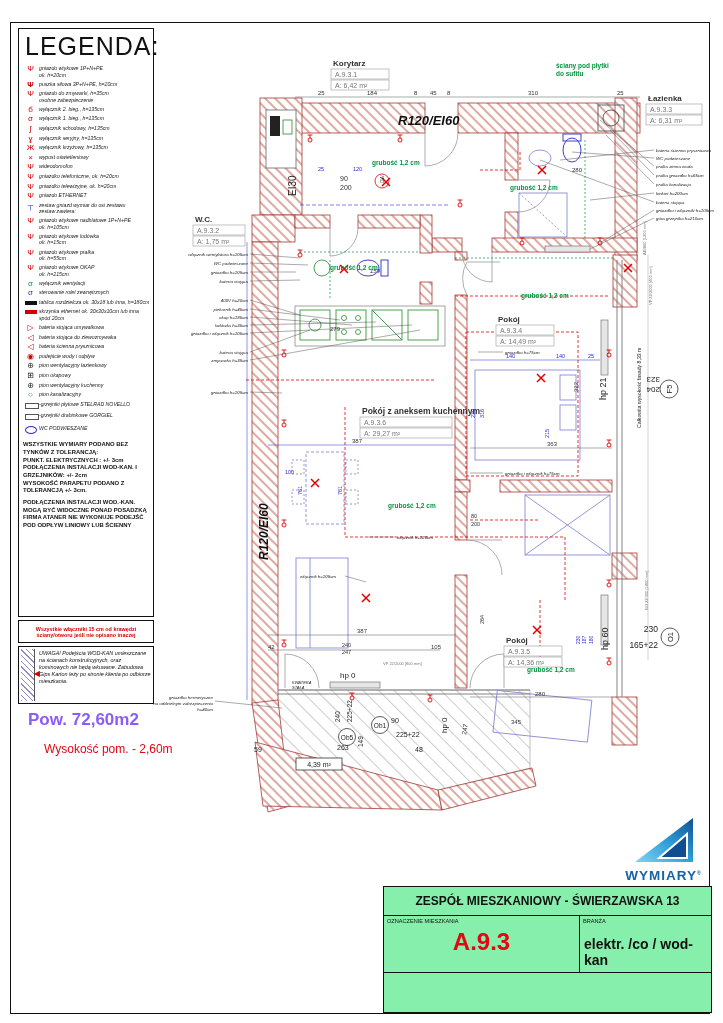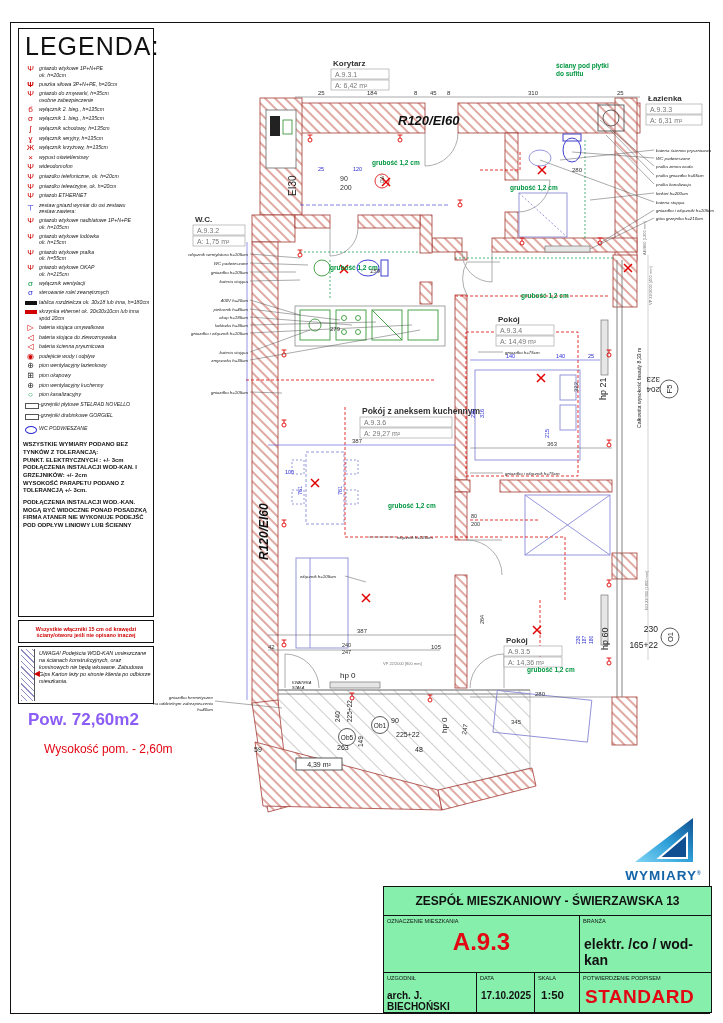--- a/index.html
+++ b/index.html
@@ -639,32 +639,14 @@
     <div class="tb-r2">
       <div class="cell c-ozn">
         <div class="hd">OZNACZENIE MIESZKANIA</div>
         <div class="val">A.9.3</div>
       </div>
       <div class="cell c-bra">
         <div class="hd">BRANŻA</div>
         <div class="val">elektr. /co / wod-kan</div>
       </div>
     </div>
-    <div class="tb-r3">
-      <div class="cell c-uzg">
-        <div class="hd">UZGODNIŁ</div>
-        <div class="val">arch. J. BIECHOŃSKI</div>
-      </div>
-      <div class="cell c-dat">
-        <div class="hd">DATA</div>
-        <div class="val">17.10.2025</div>
-      </div>
-      <div class="cell c-ska">
-        <div class="hd">SKALA</div>
-        <div class="val">1:50</div>
-      </div>
-      <div class="cell c-pot" style="flex:1">
-        <div class="hd">POTWIERDZENIE  PODPISEM</div>
-        <div class="val">STANDARD</div>
-      </div>
-    </div>
   </div>
 </div>
 
 </body></html>

